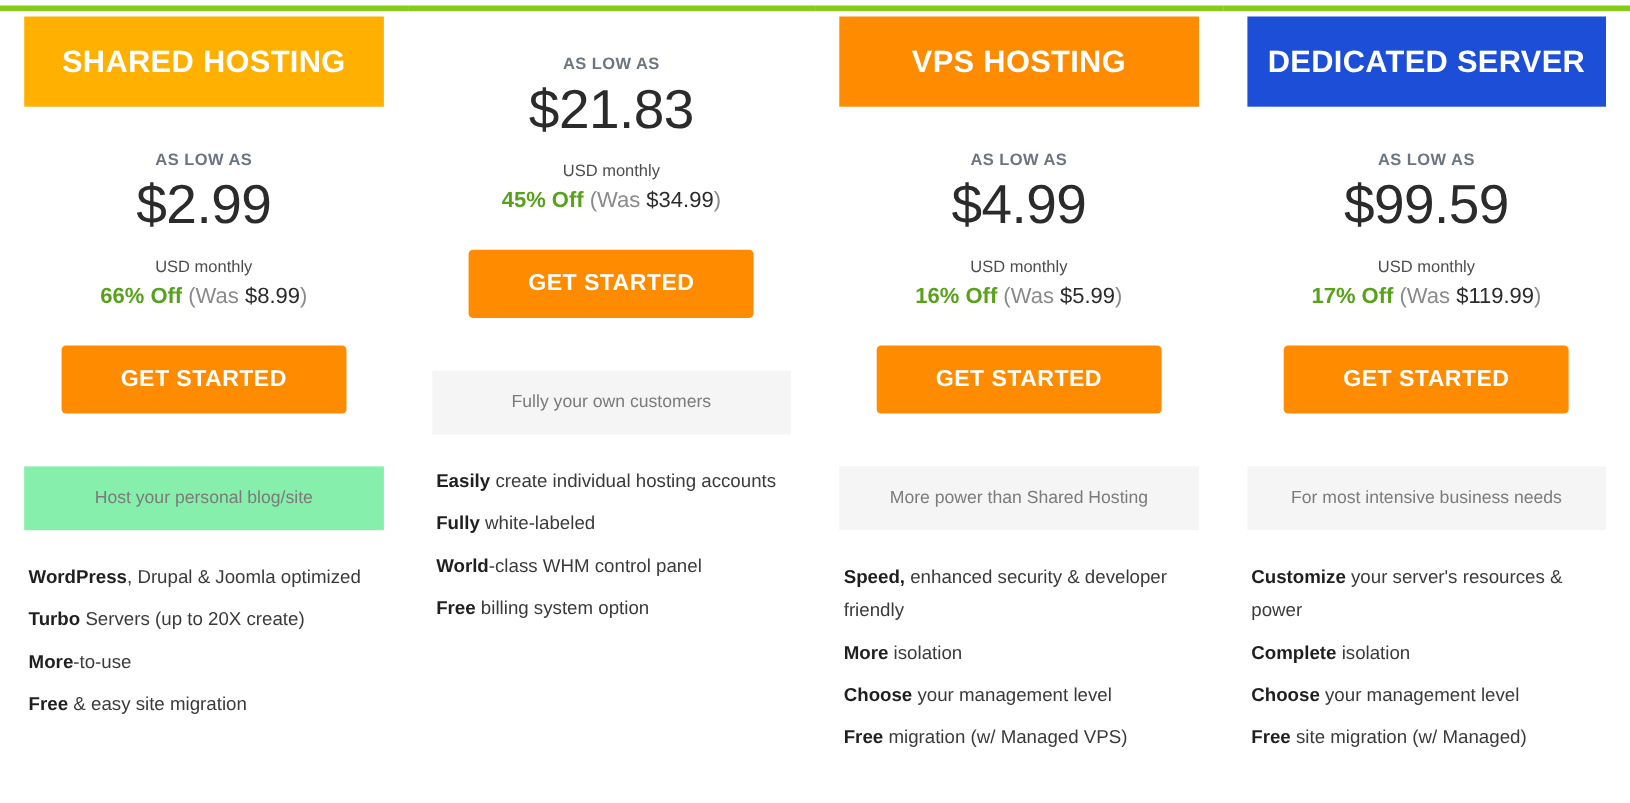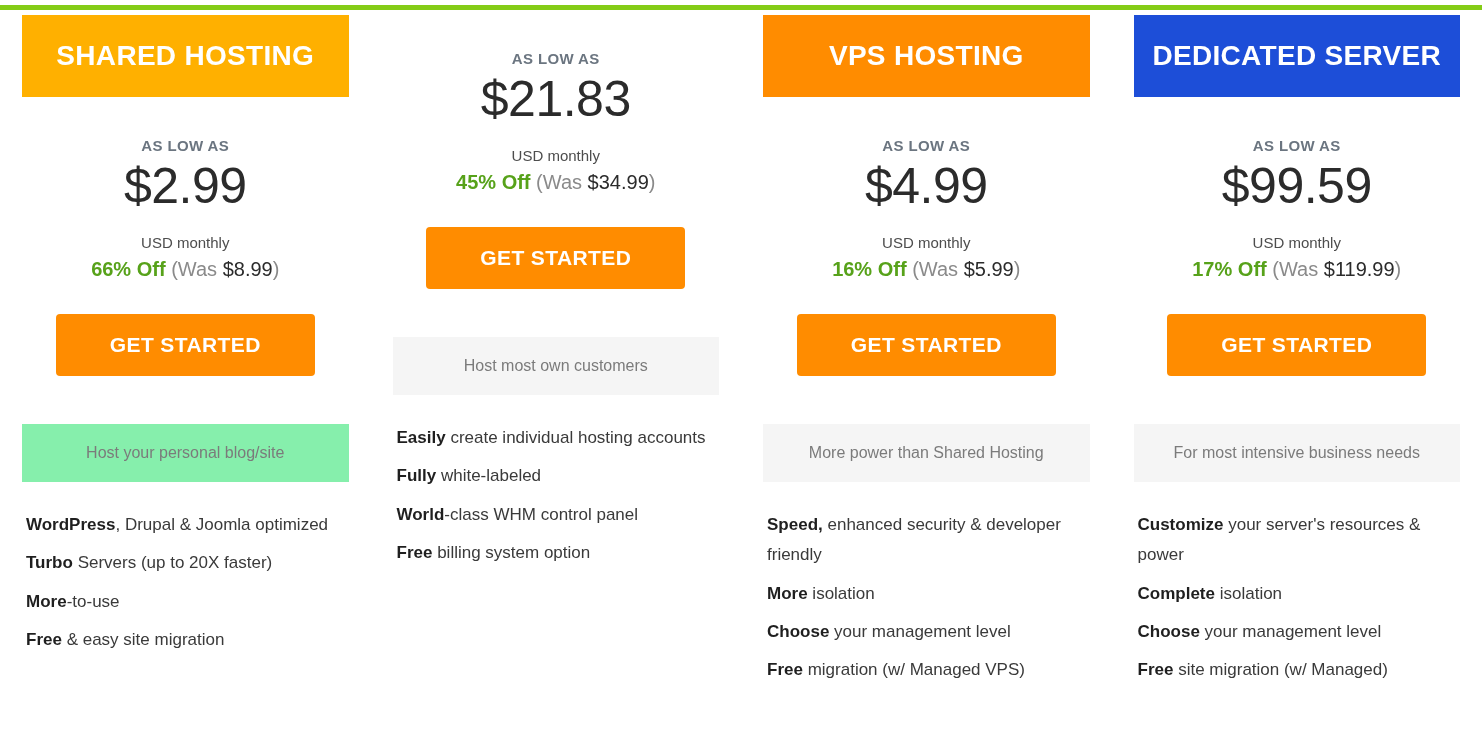--- a/index.html
+++ b/index.html
@@ -167,36 +167,36 @@
         <div class="price-amount">$2.99</div>
         <div class="price-period">USD monthly</div>
         <div class="price-discount"><span class="discount-pct">66% Off</span> <span class="was-label">(Was </span><span class="was-price">$8.99</span><span class="was-label">)</span></div>
       </div>
       <div class="cta-wrap">
         <button class="cta-button" style="background: rgb(255, 140, 0);">GET STARTED</button>
       </div>
       <div class="tagline" style="background: #86efac;">Host your personal blog/site</div>
       <ul class="feature-list">
         <li class="feature-item"><b>WordPress</b><span>, Drupal &amp; Joomla optimized</span></li>
-        <li class="feature-item"><b>Turbo</b><span> Servers (up to 20X faster)</span></li>
+        <li class="feature-item"><b>Turbo</b><span> Servers (up to 20X create)</span></li>
         <li class="feature-item"><b>More</b><span>-to-use</span></li>
         <li class="feature-item"><b>Free</b><span> &amp; easy site migration</span></li>
       </ul>
     </div>
     <div class="plan-column">
       <div class="price-block">
         <div class="as-low-as">AS LOW AS</div>
         <div class="price-amount">$21.83</div>
         <div class="price-period">USD monthly</div>
         <div class="price-discount"><span class="discount-pct">45% Off</span> <span class="was-label">(Was </span><span class="was-price">$34.99</span><span class="was-label">)</span></div>
       </div>
       <div class="cta-wrap">
         <button class="cta-button" style="background: rgb(255, 140, 0);">GET STARTED</button>
       </div>
-      <div class="tagline" style="background: rgb(245, 245, 245);">Host most own customers</div>
+      <div class="tagline" style="background: rgb(245, 245, 245);">Fully your own customers</div>
       <ul class="feature-list">
         <li class="feature-item"><b>Easily</b><span> create individual hosting accounts</span></li>
         <li class="feature-item"><b>Fully</b><span> white-labeled</span></li>
         <li class="feature-item"><b>World</b><span>-class WHM control panel</span></li>
         <li class="feature-item"><b>Free</b><span> billing system option</span></li>
       </ul>
     </div>
     <div class="plan-column">
       <div class="plan-header" style="background: rgb(255, 140, 0);">
         <span>VPS HOSTING</span>

